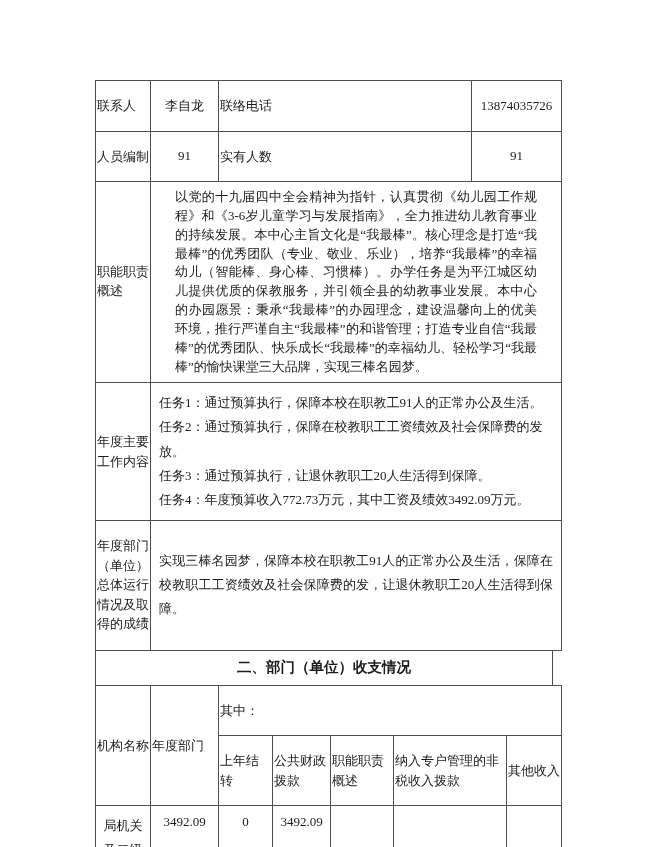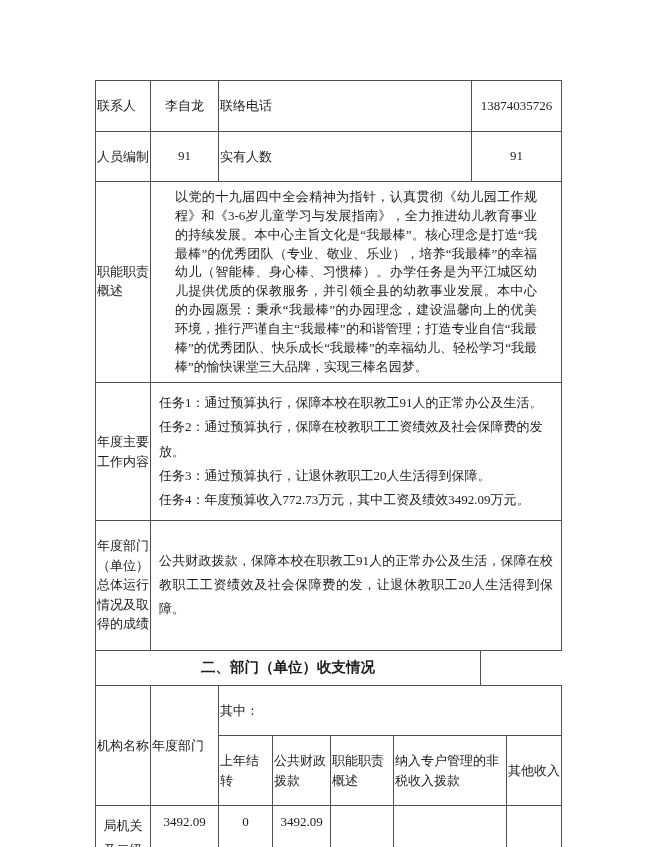--- a/index.html
+++ b/index.html
@@ -18,21 +18,21 @@
   }
   .doc {
     position: absolute;
     left: 95px;
     top: 80px;
     width: 466px;
   }
   table.tbl {
     border-collapse: collapse;
     table-layout: fixed;
-    width: 386px;
+    width: 458px;
     margin-top: -1px;
   }
   table.tbl.first { margin-top: 0; }
   td {
     border: 1px solid #4f4f4f;
     font-size: 13px;
     vertical-align: middle;
     overflow: hidden;
     word-break: break-all;
   }
@@ -135,21 +135,21 @@
         </tr>
         <tr>
           <td class="lbl h125">年度主要工作内容</td>
           <td class="tasks">任务1：通过预算执行，保障本校在职教工91人的正常办公及生活。
 任务2：通过预算执行，保障在校教职工工资绩效及社会保障费的发放。
 任务3：通过预算执行，让退休教职工20人生活得到保障。
 任务4：年度预算收入772.73万元，其中工资及绩效3492.09万元。</td>
         </tr>
         <tr>
           <td class="lbl h130">年度部门（单位）总体运行情况及取得的成绩</td>
-          <td class="summary">公共财政拨款，保障本校在职教工91人的正常办公及生活，保障在校教职工工资绩效及社会保障费的发，让退休教职工20人生活得到保障。</td>
+          <td class="summary">实现三棒名园梦，保障本校在职教工91人的正常办公及生活，保障在校教职工工资绩效及社会保障费的发，让退休教职工20人生活得到保障。</td>
         </tr>
       </tbody>
     </table>
 
     <table class="tbl">
       <tbody>
         <tr>
           <td class="sec-h">二、部门（单位）收支情况</td>
         </tr>
       </tbody>

